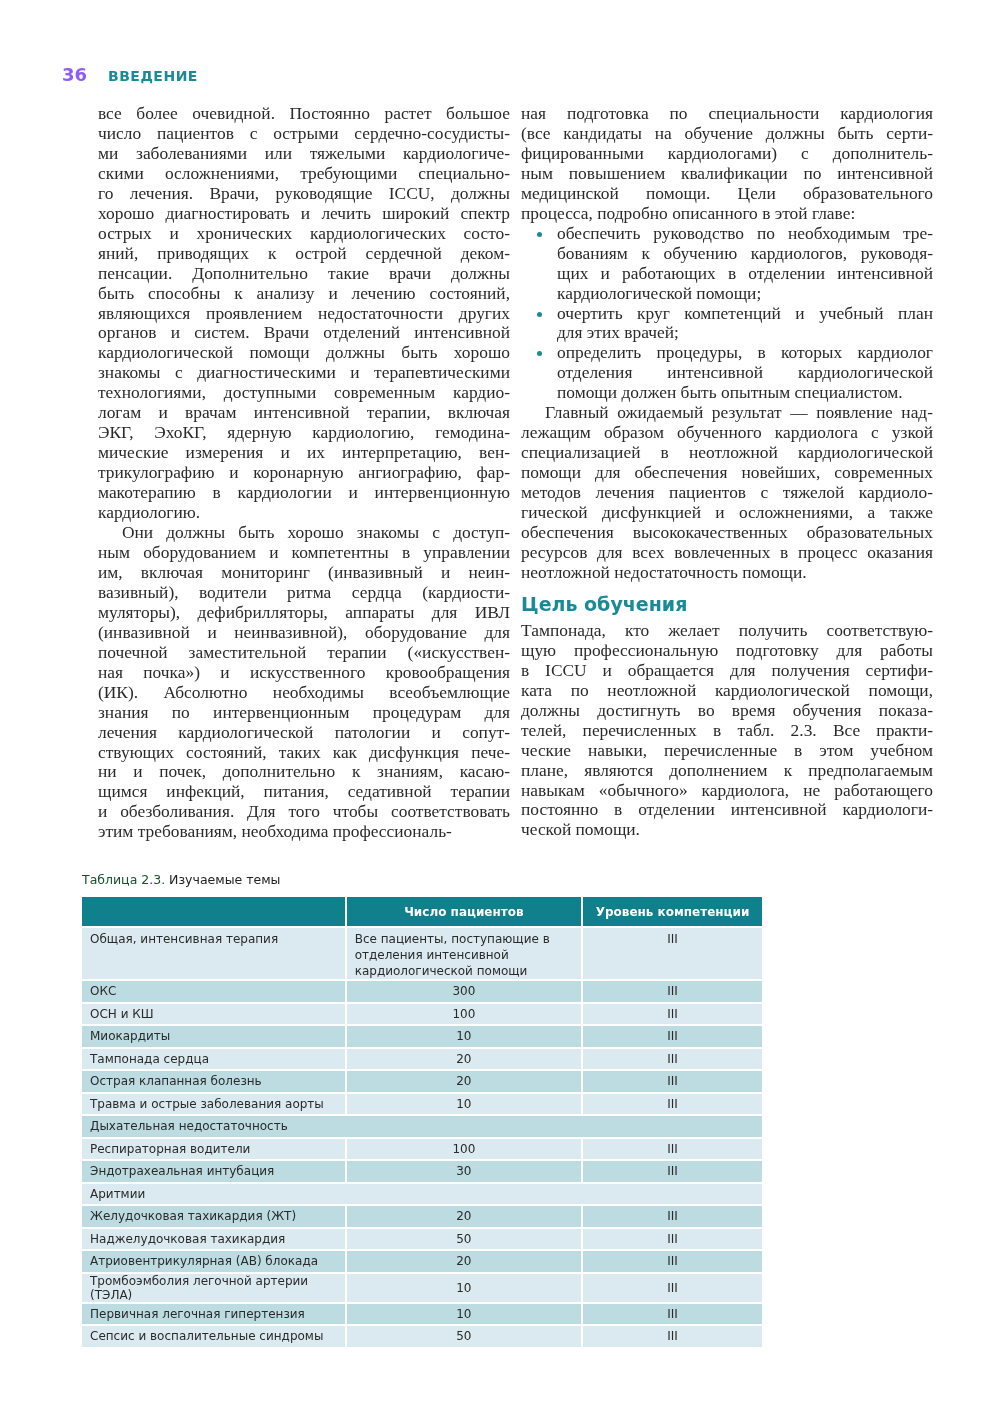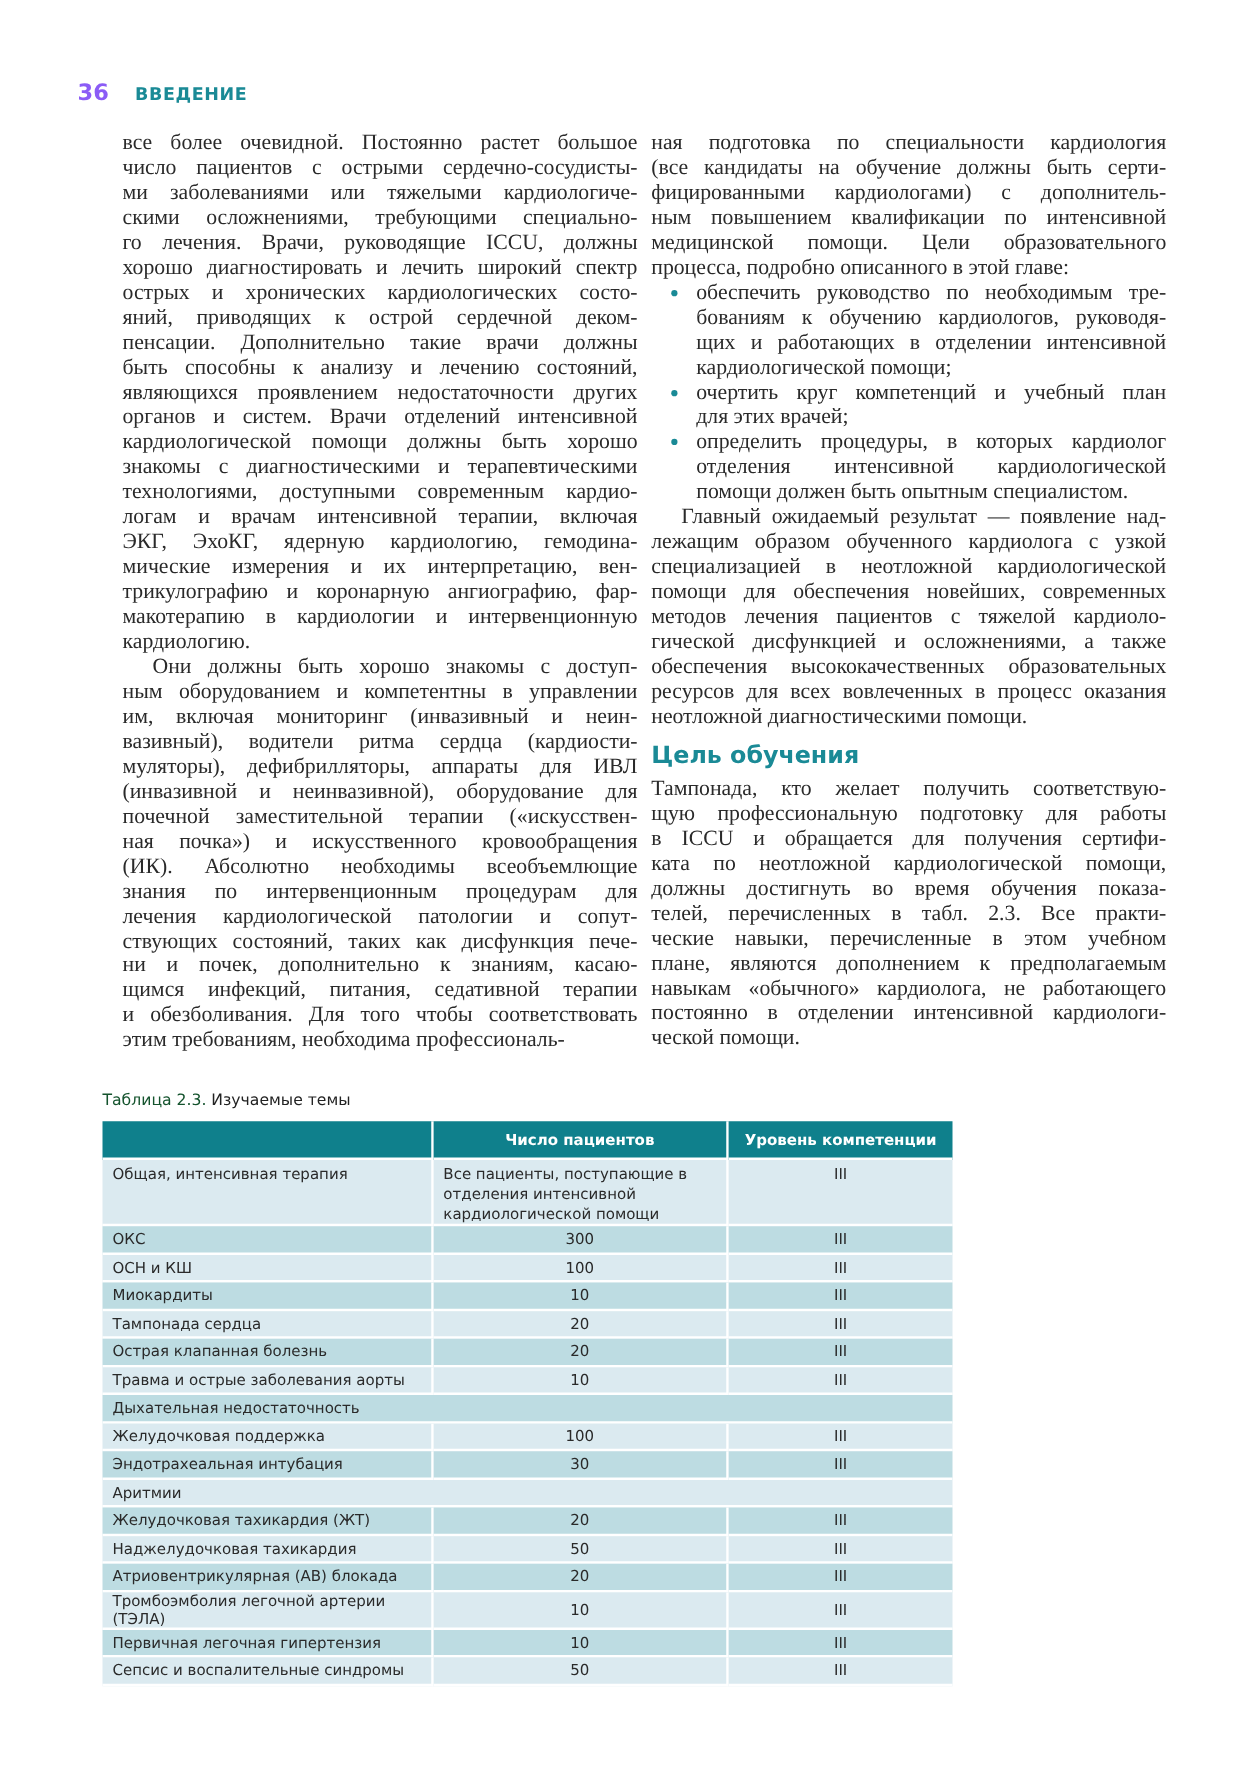--- a/index.html
+++ b/index.html
@@ -118,21 +118,21 @@
     </ul>
   <p id="rp2">
       <span class="line" style="padding-left: 24px;">Главный ожидаемый результат — появление над-</span>
       <span class="line">лежащим образом обученного кардиолога с узкой</span>
       <span class="line">специализацией в неотложной кардиологической</span>
       <span class="line">помощи для обеспечения новейших, современных</span>
       <span class="line">методов лечения пациентов с тяжелой кардиоло-</span>
       <span class="line">гической дисфункцией и осложнениями, а также</span>
       <span class="line">обеспечения высококачественных образовательных</span>
       <span class="line">ресурсов для всех вовлеченных в процесс оказания</span>
-      <span class="line last">неотложной диагностическими помощи.</span>
+      <span class="line last">неотложной недостаточность помощи.</span>
     </p>
   <h2 class="subhead">Цель обучения</h2>
   <p id="rp3">
       <span class="line">Тампонада, кто желает получить соответствую-</span>
       <span class="line">щую профессиональную подготовку для работы</span>
       <span class="line">в ICCU и обращается для получения сертифи-</span>
       <span class="line">ката по неотложной кардиологической помощи,</span>
       <span class="line">должны достигнуть во время обучения показа-</span>
       <span class="line">телей, перечисленных в табл. 2.3. Все практи-</span>
       <span class="line">ческие навыки, перечисленные в этом учебном</span>
@@ -193,21 +193,21 @@
       </tr>
       <tr class="odd">
         <td>Травма и острые заболевания аорты</td>
         <td class="c">10</td>
         <td class="c">III</td>
       </tr>
       <tr class="even">
         <td colspan="3">Дыхательная недостаточность</td>
       </tr>
       <tr class="odd">
-        <td>Желудочковая поддержка</td>
+        <td>Респираторная водители</td>
         <td class="c">100</td>
         <td class="c">III</td>
       </tr>
       <tr class="even">
         <td>Эндотрахеальная интубация</td>
         <td class="c">30</td>
         <td class="c">III</td>
       </tr>
       <tr class="odd">
         <td colspan="3">Аритмии</td>

